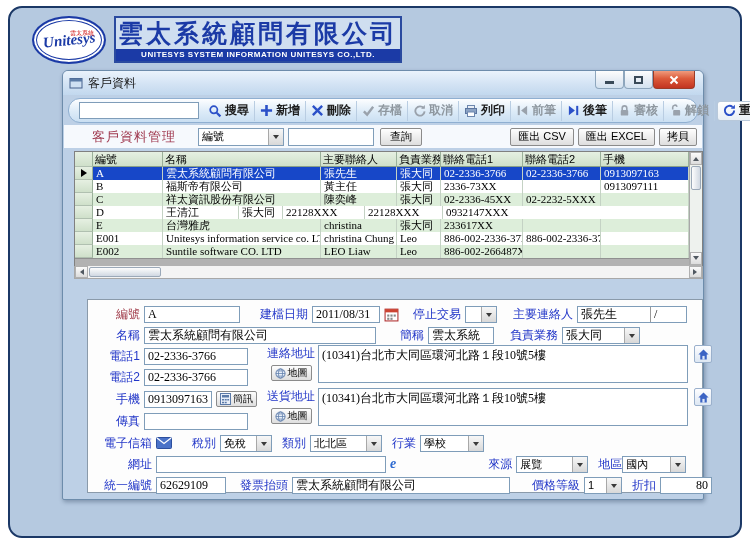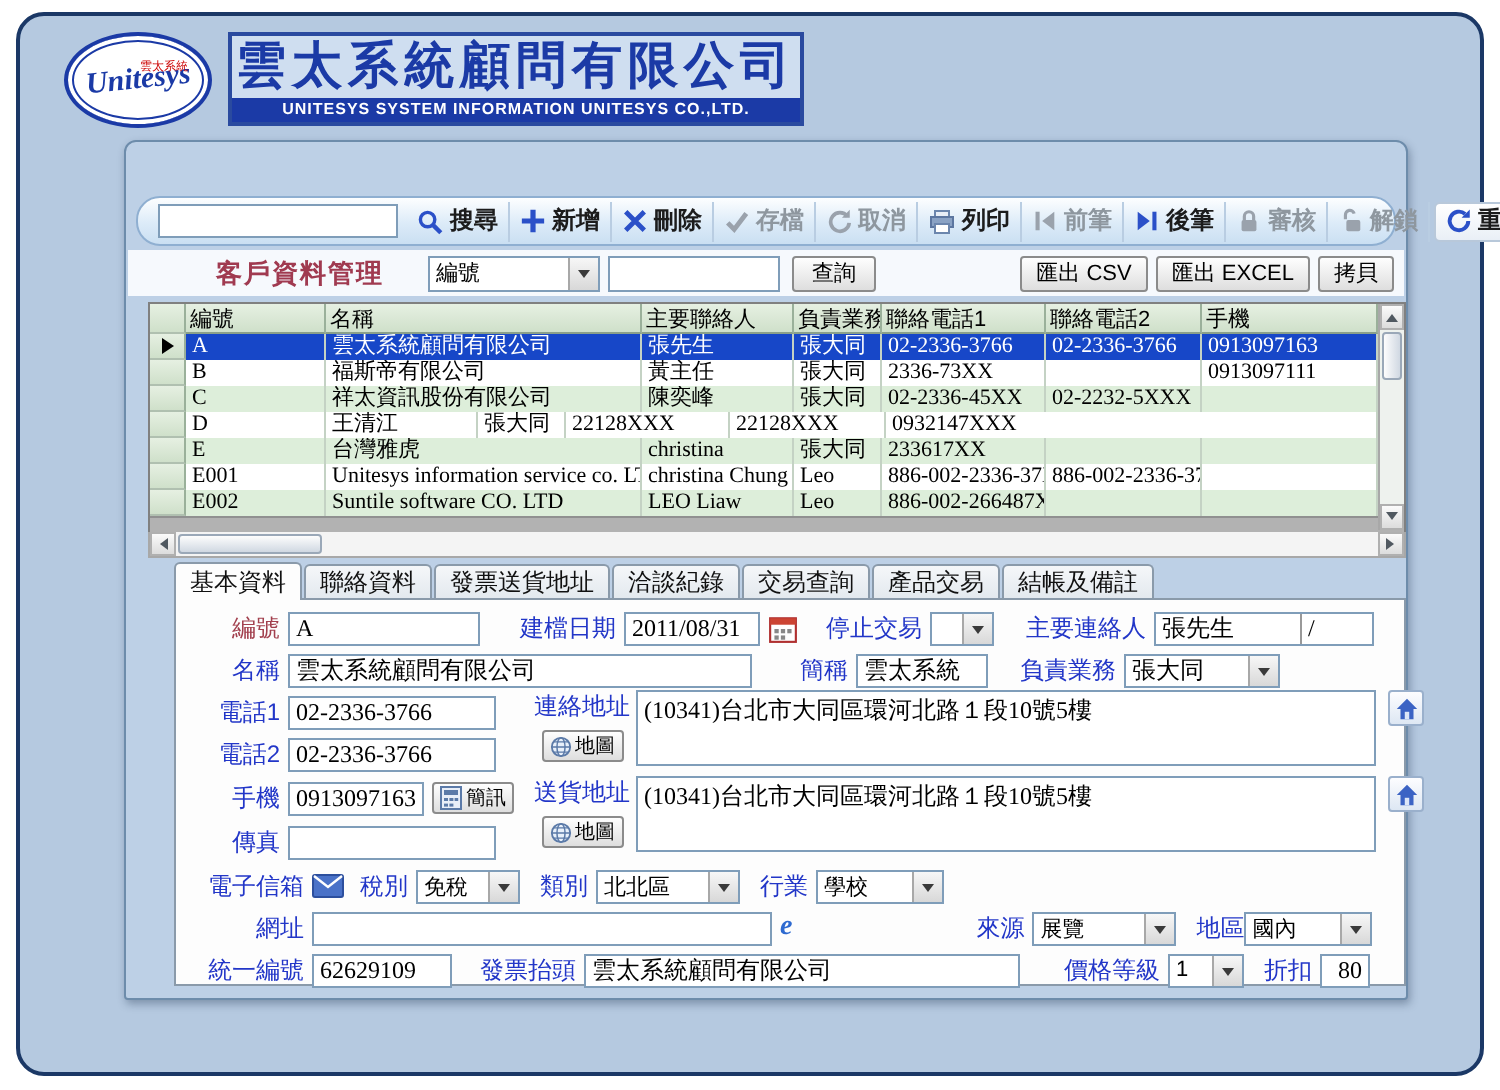--- a/index.html
+++ b/index.html
@@ -39,21 +39,21 @@
   .tb-search-input{width:120px;height:17px;border:1px solid #7f9db9;font:12px "Liberation Serif",serif;
     padding:0 3px;margin:0 4px 0 6px;}
   .tb{display:flex;align-items:center;gap:3px;padding:4px 5px;height:20px;font-size:12px;font-weight:bold;
     color:#1c1c1c;border-right:1px solid #b9cde2;white-space:nowrap;cursor:default;}
   .tb.dis{color:#8e979f;}
   .tb.boxed{border:1px solid #b8c8da;border-radius:3px;margin:0 2px;background:linear-gradient(#ffffff,#e9eff6);}
   .tb svg{display:block;}
   
   .filterbar{position:absolute;left:1px;right:1px;top:54px;height:23px;background:#f6f9fd;
     display:flex;align-items:center;}
-  .f-title{color:#a03a50;font-weight:bold;font-size:13px;margin-left:44px;letter-spacing:1px;}
+  .f-title{color:#a03a50;font-weight:normal;font-size:13px;margin-left:28px;letter-spacing:1px;}
   .select{height:18px;border:1px solid #7f9db9;background:#fff;display:flex;align-items:center;font-size:11px;}
   .select .sv{flex:1;padding:0 3px;overflow:hidden;white-space:nowrap;}
   .ddbtn{width:15px;height:100%;background:linear-gradient(#f7f7f7,#d8d8d8);border-left:1px solid #a8a8a8;
     display:flex;align-items:center;justify-content:center;}
   .tri-d{width:0;height:0;border:3.5px solid transparent;border-top:4.5px solid #3a3a3a;margin-top:4px;}
   .f-input{width:86px;height:18px;border:1px solid #7f9db9;font:12px "Liberation Serif",serif;margin-left:4px;}
   .btn{height:18px;border:1px solid #8b8b8b;border-radius:2px;background:linear-gradient(#fefefe,#dedede);
     font-size:11px;padding:0 7px;display:flex;align-items:center;justify-content:center;white-space:nowrap;text-align:right;}
   
   .grid{position:absolute;left:11px;top:80px;width:629px;height:115px;background:#fff;
@@ -127,20 +127,42 @@
     <span class="logo-script">Unitesys</span>
     <span class="logo-tag">雲太系統</span>
   </div>
   <div class="cotitle">
     <div class="cotitle-big">雲太系統顧問有限公司</div>
     <div class="cotitle-bar">UNITESYS SYSTEM INFORMATION UNITESYS CO.,LTD.</div>
   </div>
 
   <div class="window">
 
+    <div class="titlebar">
+      <span style="display:flex;">
+        <svg width="14" height="14" viewBox="0 0 14 14">
+            <rect x="1" y="2.5" width="12" height="9.5" fill="#cfe0f2" stroke="#44618c"></rect>
+            <rect x="1" y="2.5" width="12" height="3" fill="#5b7ba6"></rect>
+          </svg>
+      </span>
+      <span class="title-text">客戶資料</span>
+      <div class="win-ctrls">
+        <div class="wc min">
+            <span class="glyph-min"></span>
+          </div>
+        <div class="wc max">
+            <span class="glyph-max"></span>
+          </div>
+        <div class="wc close">
+          <svg width="10" height="10" viewBox="0 0 10 10">
+              <path d="M1.5 1.5l7 7M8.5 1.5l-7 7" stroke="#fff" stroke-width="2"></path>
+            </svg>
+        </div>
+      </div>
+    </div>
 
     <div class="toolbar">
       <input class="tb-search-input" value="" style="">
       <div class="tb">
         <svg width="14" height="14" viewBox="0 0 14 14">
             <circle cx="5.8" cy="5.8" r="3.6" fill="none" stroke="#2b50c8" stroke-width="1.7"></circle>
             <line x1="8.7" y1="8.7" x2="12.4" y2="12.4" stroke="#2b50c8" stroke-width="2.2"></line>
           </svg>
         <span>搜尋</span>
       </div>
@@ -333,29 +355,20 @@
       <div class="hbtn">
           <span class="arr-l"></span>
         </div>
       <div class="hthumb"></div>
       <div class="htrack"></div>
       <div class="hbtn">
           <span class="arr-r"></span>
         </div>
     </div>
 
-    <div class="tabs">
-      <div class="tab active">基本資料</div>
-      <div class="tab">聯絡資料</div>
-      <div class="tab">發票送貨地址</div>
-      <div class="tab">洽談紀錄</div>
-      <div class="tab">交易查詢</div>
-      <div class="tab">產品交易</div>
-      <div class="tab">結帳及備註</div>
-    </div>
 
     <div class="form">
 
       <div class="fr" style="left:6px;top:5px;">
         <span class="lbl red" style="width:46px;">編號</span>
         <input class="inp" style="width: 96px; margin-left: 4px;" value="A">
         <span class="lbl" style="margin-left:20px;">建檔日期</span>
         <input class="inp" style="width: 68px; margin-left: 4px;" value="2011/08/31">
         <span class="icon-m">
           <svg width="15" height="15" viewBox="0 0 14 14">
@@ -468,21 +481,21 @@
       </div>
 
       <div class="fr" style="left:6px;top:134px;">
         <span class="lbl" style="width:58px;">電子信箱</span>
         <span class="icon-m">
           <svg width="16" height="12" viewBox="0 0 16 12">
               <rect x="0.5" y="0.5" width="15" height="11" rx="1" fill="#4a72c8" stroke="#2c4f9e"></rect>
               <path d="M1 1l7 5.5L15 1" stroke="#fff" stroke-width="1.2" fill="none"></path>
             </svg>
         </span>
-        <span class="lbl" style="margin-left:8px;">稅別</span>
+        <span class="lbl" style="margin-left:20px;">稅別</span>
         <div class="select" style="width:52px;height:17px;margin-left:4px;">
           <span class="sv">免稅</span>
           <span class="ddbtn">
               <span class="tri-d"></span>
             </span>
         </div>
         <span class="lbl" style="margin-left:10px;">類別</span>
         <div class="select" style="width:72px;height:17px;margin-left:4px;">
           <span class="sv">北北區</span>
           <span class="ddbtn">
@@ -524,18 +537,18 @@
         <span class="lbl" style="margin-left:14px;">發票抬頭</span>
         <input class="inp" style="width: 218px; margin-left: 4px;" value="雲太系統顧問有限公司">
         <span class="lbl" style="margin-left:22px;">價格等級</span>
         <div class="select" style="width:38px;height:17px;margin-left:4px;">
           <span class="sv">1</span>
           <span class="ddbtn">
               <span class="tri-d"></span>
             </span>
         </div>
         <span class="lbl" style="margin-left:10px;">折扣</span>
-        <input class="inp" style="width: 25px; margin-left: 4px; text-align: right;" value="80">
+        <input class="inp" style="width: 52px; margin-left: 4px; text-align: right;" value="80">
       </div>
 
     </div>
   </div>
 </div>
 
 </body></html>

